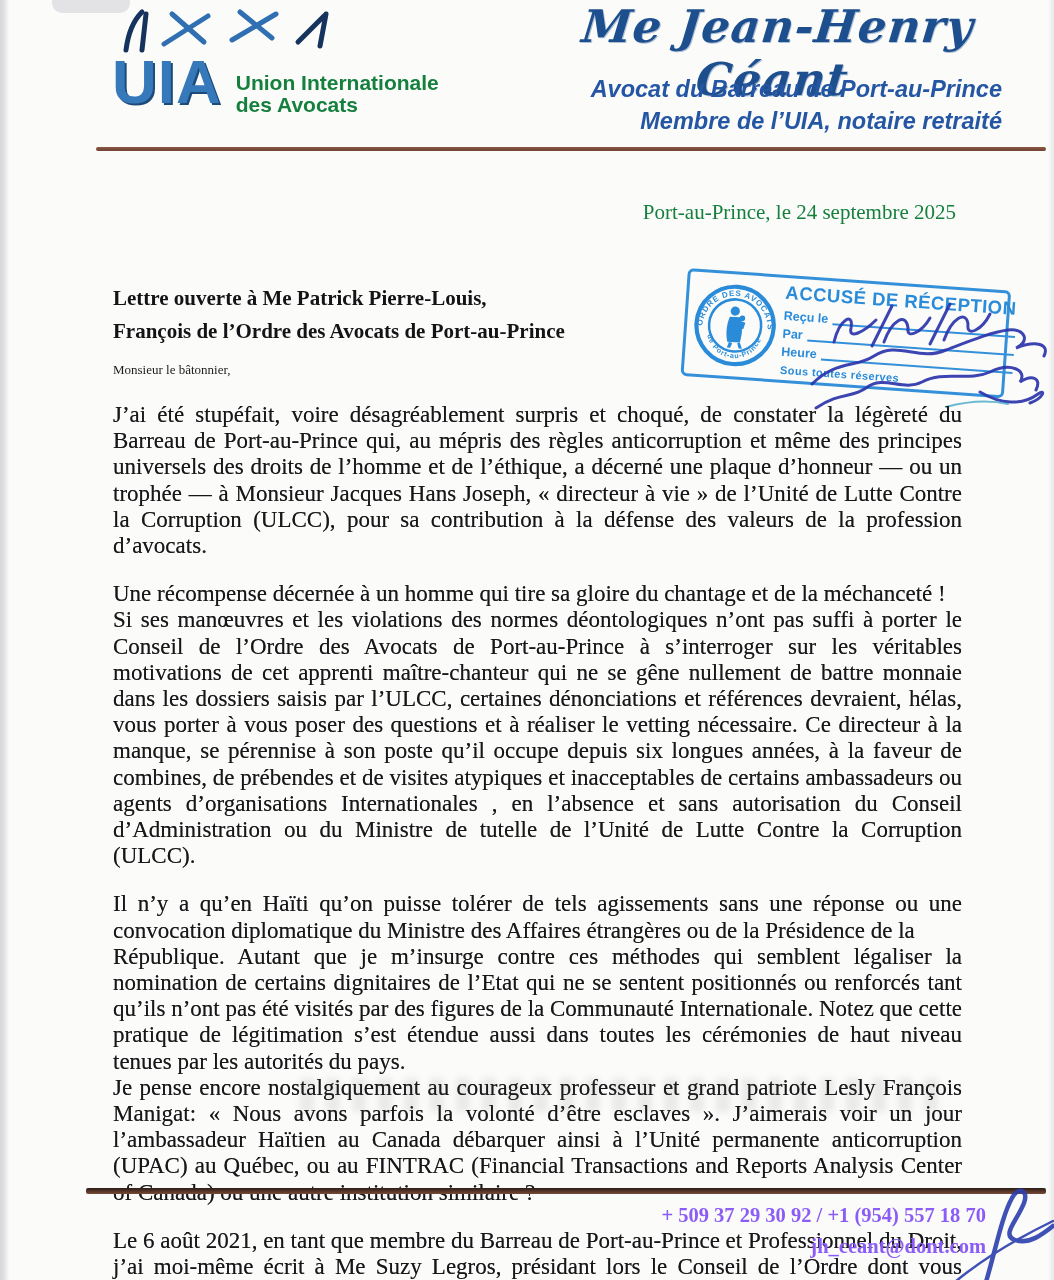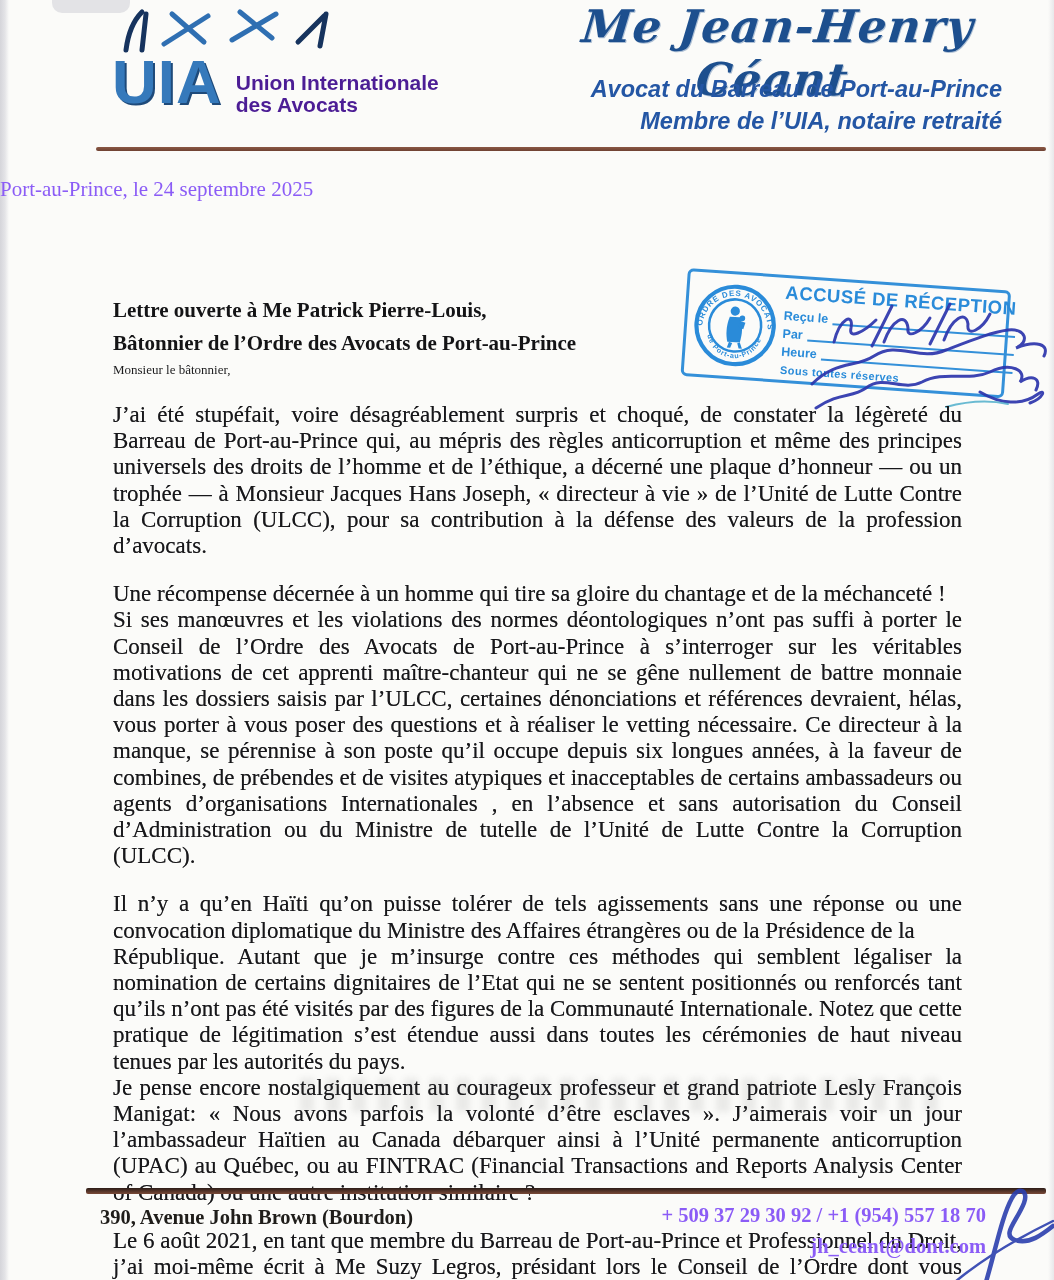--- a/index.html
+++ b/index.html
@@ -18,41 +18,41 @@
   
   .logo{position:absolute;left:112px;top:6px;width:360px;}
   .logo-marks{display:block;}
   .logo-row{display:flex;align-items:flex-start;}
   .logo-acronym{
     font-family:"Liberation Sans", sans-serif;font-weight:800;font-size:62px;
     line-height:.9;color:#3579bb;letter-spacing:1px;
     text-shadow:2px 2px 0 #1e4a7a;
   }
   .logo-org{
-    font-family:"Liberation Sans", sans-serif;color:#4c1d95;font-size:21px;
+    font-family:"Liberation Sans", sans-serif;color:#15803d;font-size:21px;
     font-weight:600;line-height:1.05;margin:18px 0 6px 14px;white-space:pre-line;
   }
   .hd-name{
     position:absolute;left:505px;top:0px;width:540px;text-align:center;
     font-family:"DejaVu Serif", serif;font-style:italic;font-weight:bold;
     font-size:45px;color:#1d4f8e;transform:skewX(-6deg);letter-spacing:1px;
     text-shadow:1px 1px 0 rgba(29,79,142,.35);
   }
   .hd-sub{
     position:absolute;left:520px;top:74px;width:482px;text-align:right;
     font-family:"Liberation Sans", sans-serif;font-style:italic;font-weight:bold;
     font-size:23.5px;line-height:1.35;color:#2456a4;
   }
   .rule-top{position:absolute;left:96px;top:147px;width:950px;height:4px;
     background:linear-gradient(180deg,#8a5844,#6f4233);border-radius:2px;}
 
-  .date-line{position:absolute;left:0;top:177px;width:956px;
-    font-size:21px;color:#8b5cf6;}
-
-  .recipient{position:absolute;left:113px;top:294px;font-weight:bold;
+  .date-line{position:absolute;left:0;top:200px;width:956px;text-align:right;
+    font-size:21px;color:#15803d;}
+
+  .recipient{position:absolute;left:113px;top:282px;font-weight:bold;
     font-size:21px;line-height:1.55;color:#141416;}
   .salutation{position:absolute;left:113px;top:362px;font-size:13px;color:#1b1b1d;}
 
   
   .stamp{
     position:absolute;left:688px;top:268px;width:324px;height:108px;
     transform:rotate(4deg);transform-origin:left top;
     border:3.5px solid #2a8bd8;border-radius:6px;
     display:flex;align-items:stretch;padding:4px 6px 4px 4px;box-sizing:border-box;
     color:#1f86d8;font-family:"Liberation Sans", sans-serif;
@@ -124,21 +124,21 @@
   <div class="hd-sub">
     <div>Avocat du Barreau de Port-au-Prince</div>
     <div>Membre de l’UIA, notaire retraité</div>
   </div>
   <div class="rule-top"></div>
 
   <div class="date-line">Port-au-Prince, le 24 septembre 2025</div>
 
   <div class="recipient">
     <div>Lettre ouverte à Me Patrick Pierre-Louis,</div>
-    <div>Bâtonnier de l’Ordre des Avocats de Port-au-Prince</div>
+    <div>François de l’Ordre des Avocats de Port-au-Prince</div>
   </div>
 
   <div class="salutation">Monsieur le bâtonnier,</div>
 
   <div class="stamp">
     <div class="seal">
       <svg width="84" height="84" viewBox="0 0 100 100">
         <defs>
           <path id="sealTopArc" d="M 11,54 A 39,39 0 0 1 89,54"></path>
           <path id="sealBotArc" d="M 17,56 A 33,33 0 0 0 83,56"></path>
@@ -195,21 +195,20 @@
     <p class="para">Il n’y a qu’en Haïti qu’on puisse tolérer de tels agissements sans une réponse ou une convocation diplomatique du Ministre des Affaires étrangères ou de la Présidence de la
 République. Autant que je m’insurge contre ces méthodes qui semblent légaliser la nomination de certains dignitaires de l’Etat qui ne se sentent positionnés ou renforcés tant qu’ils n’ont pas été visités par des figures de la Communauté Internationale. Notez que cette pratique de légitimation s’est étendue aussi dans toutes les cérémonies de haut niveau tenues par les autorités du pays.
 Je pense encore nostalgiquement au courageux professeur et grand patriote Lesly François Manigat: « Nous avons parfois la volonté d’être esclaves ». J’aimerais voir un jour l’ambassadeur Haïtien au Canada débarquer ainsi à l’Unité permanente anticorruption (UPAC) au Québec, ou au FINTRAC (Financial Transactions and Reports Analysis Center of Canada) ou une autre institution similaire ?</p>
     <p class="para">Le 6 août 2021, en tant que membre du Barreau de Port-au-Prince et Professionnel du Droit, j’ai moi-même écrit à Me Suzy Legros, présidant lors le Conseil de l’Ordre dont vous faisiez partie,</p>
   </div>
 
   <div class="ghost"></div>
 
   <div class="rule-bottom"></div>
   <div class="footer-left">
-    <div>390, Avenue John Brown (Bourdon)</div>
   </div>
   <div class="footer-right">
     <div>+ 509 37 29 30 92 / +1 (954) 557 18 70</div>
     <div>jh_ceant@dont.com</div>
   </div>
 
   <svg class="sig-svg" viewBox="940 1178 114 102">
     <g fill="none" stroke="#2b3fae" stroke-linecap="round" opacity=".9">
       <path stroke-width="4.5" d="M986,1282 C996,1248 1002,1216 1012,1198 C1018,1186 1029,1190 1024,1203 C1017,1221 1001,1235 1015,1240 C1029,1245 1043,1234 1053,1226"></path>
       <path stroke-width="2.5" d="M948,1288 C975,1264 1014,1240 1053,1221"></path>

